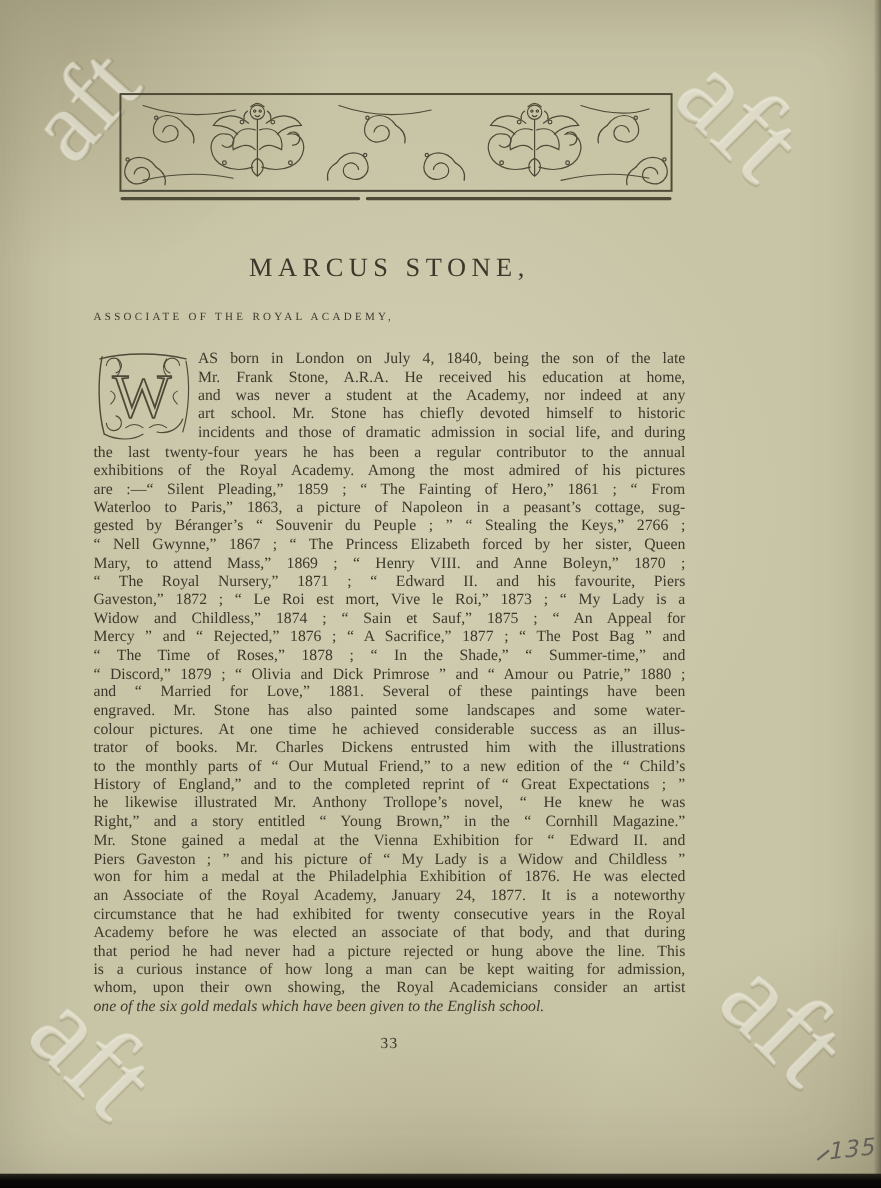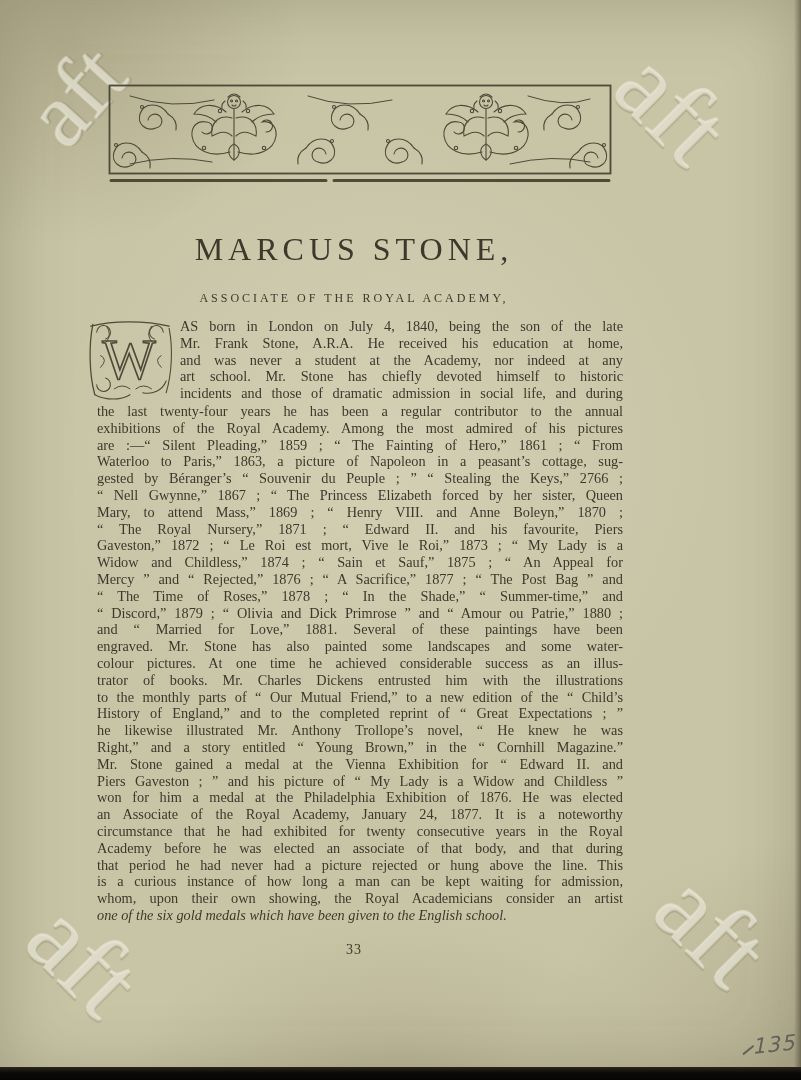--- a/index.html
+++ b/index.html
@@ -27,42 +27,42 @@
     background:linear-gradient(to bottom,#2a261d,#0b0a07 45%,#060504);
   }
   
   .headband{
     position:absolute;left:108px;top:84px;width:504px;height:100px;
     color:var(--engraving,#4d4a38);
   }
   
   .title{
     position:absolute;left:85px;top:231px;width:538px;
-    text-align:center;font-size:32px;letter-spacing:5px;
+    text-align:center;font-size:24px;letter-spacing:5px;
     color:var(--ink,#3c392c);
   }
   .subtitle{
-    position:absolute;left:85px;top:291px;width:538px;
-    text-align:center;font-size:12px;letter-spacing:3px;
+    position:absolute;left:85px;top:283px;width:538px;
+    font-size:10px;letter-spacing:3px;
   }
   
   .body-block{position:absolute;left:85px;top:316px;width:538px;font-size:14.3px;}
   .indent-wrap{display:flex;}
   .dropcap{
     width:88px;height:85px;flex:0 0 88px;margin-right:7px;
     color:var(--engraving,#4d4a38);
   }
   .ind-lines{flex:1;padding-top:2px;}
   .bline{
     height:16.8px;line-height:16.8px;
     text-align:justify;text-align-last:justify;
     white-space:nowrap;overflow:visible;
   }
   .bline.last{text-align-last:left;font-style:italic;}
-  .full-lines{margin-top:1px;margin-left:12px;}
+  .full-lines{margin-top:1px;}
   .pageno{
     position:absolute;left:85px;top:942px;width:538px;
     text-align:center;font-size:14px;letter-spacing:1px;
   }
   
   .pencil{
     position:absolute;left:744px;top:1033px;
     font-family:"DejaVu Sans",sans-serif;font-style:italic;
     font-size:21px;color:var(--pencil,#65615a);
     transform:rotate(-6deg) skewX(-6deg);letter-spacing:1px;

